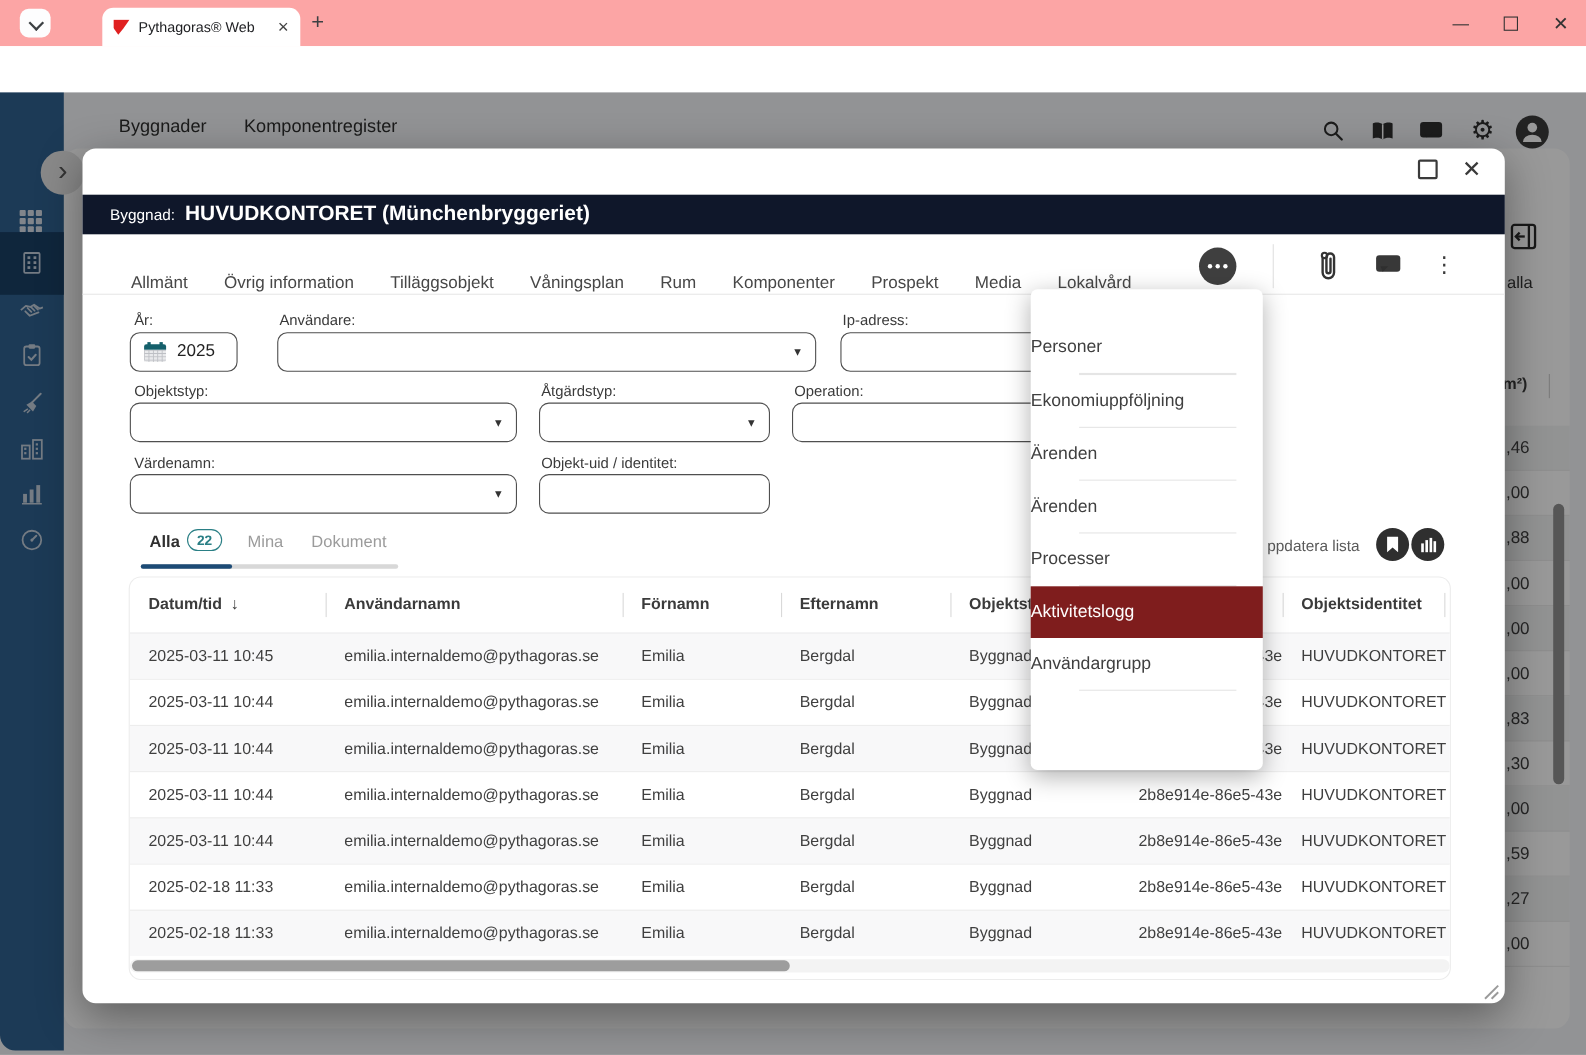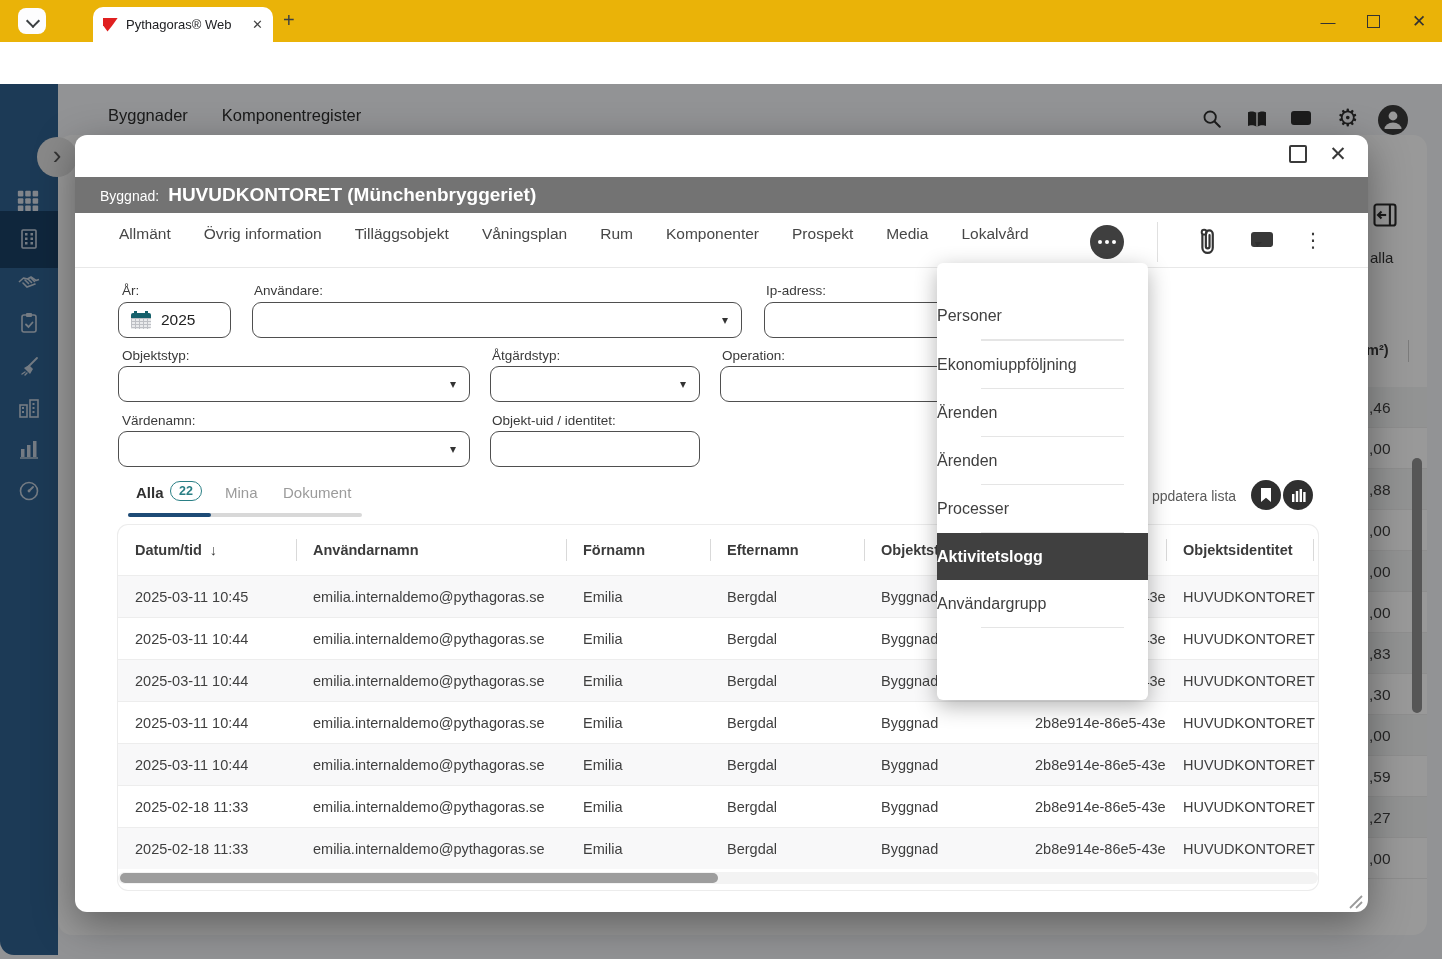--- a/index.html
+++ b/index.html
@@ -1,20 +1,20 @@
 <!DOCTYPE html>
 <html><head>
 <meta charset="utf-8">
 <style>
   html,body{margin:0;padding:0;background:#222;}
   #stage{position:relative;width:1442px;height:959px;background:#fff;overflow:hidden;
          font-family:"Liberation Sans",sans-serif;-webkit-font-smoothing:antialiased;}
   .abs{position:absolute;}
   
-  .tabstrip{position:absolute;left:0;top:0;width:1442px;height:42px;background:#eab308;}
+  .tabstrip{position:absolute;left:0;top:0;width:1442px;height:42px;background:#fca5a5;}
   .tab-search{position:absolute;left:18px;top:8px;width:28px;height:26px;background:#fdfdfe;border-radius:8px;}
   .chev{display:inline-block;width:8px;height:8px;border-right:2px solid #3c4043;border-bottom:2px solid #3c4043;transform:rotate(45deg);}
   .btab{position:absolute;left:93px;top:7px;width:180px;height:35px;background:#fff;border-radius:10px 10px 0 0;display:flex;align-items:center;padding:0 10px;box-sizing:border-box;}
   .favicon{width:15px;height:14px;background:#e02020;clip-path:polygon(0 0,100% 0,62% 58%,30% 100%,0 55%);margin-right:8px;flex:none;}
   .btab .t{font-size:13px;color:#202124;white-space:nowrap;overflow:hidden;flex:1;}
   .tclose{font-size:13px;color:#444;margin-left:6px;}
   .newtab{position:absolute;left:283px;top:9px;font-size:20px;color:#3c4043;}
   .wc{position:absolute;top:6px;width:30px;height:30px;display:flex;align-items:center;justify-content:center;color:#333;font-size:15px;}
   .wc .box{width:11px;height:11px;border:1.5px solid #333;}
   .toolbar{position:absolute;left:0;top:42px;width:1442px;height:42px;background:#fff;}
@@ -47,24 +47,24 @@
   .pv-scroll{position:absolute;left:1412px;top:458px;width:10px;height:255px;background:#8f8f8f;border-radius:5px;}
   .alla{position:absolute;left:1370px;top:249px;font-size:15px;color:#333;}
   .chevcirc{position:absolute;left:37px;top:137px;width:40px;height:40px;border-radius:50%;background:#e4e4e4;display:flex;align-items:center;justify-content:center;}
   .overlay{position:absolute;left:0;top:84px;width:1442px;height:875px;background:rgba(0,0,0,0.40);z-index:30;}
   
   .modal{position:absolute;left:75px;top:135px;width:1293px;height:777px;background:#fff;border-radius:12px;
          box-shadow:0 12px 40px rgba(0,0,0,.38);z-index:40;}
   .m-max{position:absolute;left:1208px;top:4px;width:30px;height:30px;display:flex;align-items:center;justify-content:center;}
   .m-max .box{width:14px;height:14px;border:2px solid #3a3a3a;border-radius:2px;}
   .m-close{position:absolute;left:1248px;top:4px;width:30px;height:30px;display:flex;align-items:center;justify-content:center;font-size:21px;color:#3a3a3a;}
-  .m-blue{position:absolute;left:0;top:42px;width:1293px;height:36px;background:#737373;display:flex;align-items:baseline;gap:9px;padding-left:25px;box-sizing:border-box;}
+  .m-blue{position:absolute;left:0;top:42px;width:1293px;height:36px;background:#0f172a;display:flex;align-items:baseline;gap:9px;padding-left:25px;box-sizing:border-box;}
   .m-blue .el{color:#fff;font-size:14px;line-height:36px;}
   .m-blue .ti{color:#fff;font-size:19px;font-weight:bold;line-height:36px;white-space:nowrap;}
-  .m-tabs{position:absolute;left:44px;top:78px;height:54px;display:flex;gap:33px;align-items:flex-start;font-size:15.5px;color:#474747;white-space:nowrap;margin-top:12px;}
+  .m-tabs{position:absolute;left:44px;top:78px;height:54px;display:flex;gap:33px;align-items:flex-end;font-size:15.5px;color:#474747;white-space:nowrap;}
   .m-tabrow-line{position:absolute;left:0;top:132px;width:1293px;height:1px;background:#e8e8e8;}
   .ell-btn{position:absolute;left:1015px;top:90px;width:34px;height:34px;border-radius:50%;background:#3f3f3f;display:flex;align-items:center;justify-content:center;gap:3px;}
   .dot{width:4px;height:4px;border-radius:50%;background:#fff;}
   .tb-div{position:absolute;left:1082px;top:87px;width:1px;height:40px;background:#e0e0e0;}
   .m-kebab{position:absolute;left:1228px;top:93px;width:20px;height:28px;text-align:center;font-size:20px;color:#3a3a3a;}
   
   .flabel{position:absolute;font-size:13.5px;color:#3a3a3a;}
   .finput{position:absolute;height:36px;border:1.6px solid #4f4f4f;border-radius:9px;background:#fff;box-sizing:border-box;}
   .farrow{position:absolute;right:13px;top:10px;font-size:12px;color:#333;}
   .yeartxt{position:absolute;left:42px;top:8px;font-size:15.5px;color:#222;}
@@ -89,21 +89,21 @@
   .col-div{position:absolute;top:14px;width:1px;height:22px;background:#d9d9d9;}
   .trow{position:absolute;left:0;width:1200px;height:42px;display:flex;align-items:center;font-size:14.5px;color:#3f3f3f;border-top:1px solid #ededed;box-sizing:border-box;background:#fff;}
   .trow.odd{background:#f8f8f9;}
   .hscroll-track{position:absolute;left:0px;top:347px;width:1200px;height:12px;background:#f3f3f3;border-radius:6px;}
   .hscroll{position:absolute;left:2px;top:348px;width:598px;height:10px;background:#9d9d9d;border-radius:5px;}
   .resize{position:absolute;left:1272px;top:758px;}
   
   .menu{position:absolute;left:937px;top:263px;width:211px;height:437px;background:#fff;border-radius:6px;
         box-shadow:0 6px 22px rgba(0,0,0,.30);z-index:50;padding-top:29px;box-sizing:border-box;}
   .menu-item{height:47px;line-height:47px;font-size:16px;color:#3f3f3f;white-space:nowrap;}
-  .menu-item.active{background:#404040;color:#fff;font-weight:700;}
+  .menu-item.active{background:#7f1d1d;color:#fff;font-weight:400;}
   .menu-divider{height:1px;background:#e5e5e5;margin:0 24px 0 44px;}
 </style>
 </head>
 <body>
 
 <div id="stage">
 
   <div class="tabstrip">
     <div class="tab-search">
       <span class="chev" style="position:absolute;left:10px;top:8px;"></span>
@@ -296,21 +296,21 @@
     <div class="tb-div"></div>
     <svg class="abs" style="left:1118px;top:92px;" width="28" height="30" viewBox="0 0 24 26">
       <path d="M8 7 v11 a4.5 4.5 0 0 0 9 0 V6 a3 3 0 0 0-6 0 v11 a1.6 1.6 0 0 0 3.2 0 V7" fill="none" stroke="#333" stroke-width="1.9" stroke-linecap="round"></path>
       <circle cx="9.5" cy="4.5" r="2.1" fill="none" stroke="#333" stroke-width="1.7"></circle>
     </svg>
     <div class="chatic abs" style="left:1176px;top:97px;width:22px;height:15px;background:#383838;"></div>
     <div class="m-kebab">⋮</div>
     <div class="m-tabrow-line"></div>
 
     <div class="flabel" style="left:47px;top:148px;">År:</div>
-    <div class="finput" style="left:43px;top:167px;width:113px;">
+    <div class="finput" style="left:43px;top:167px;width:98px;">
       <span class="cal">
           <span class="tab1"></span>
           <span class="tab2"></span>
           <span class="top"></span>
           <span class="body"></span>
         </span>
       <span class="yeartxt">2025</span>
     </div>
     <div class="flabel" style="left:179px;top:148px;">Användare:</div>
     <div class="finput" style="left:177px;top:167px;width:490px;">

